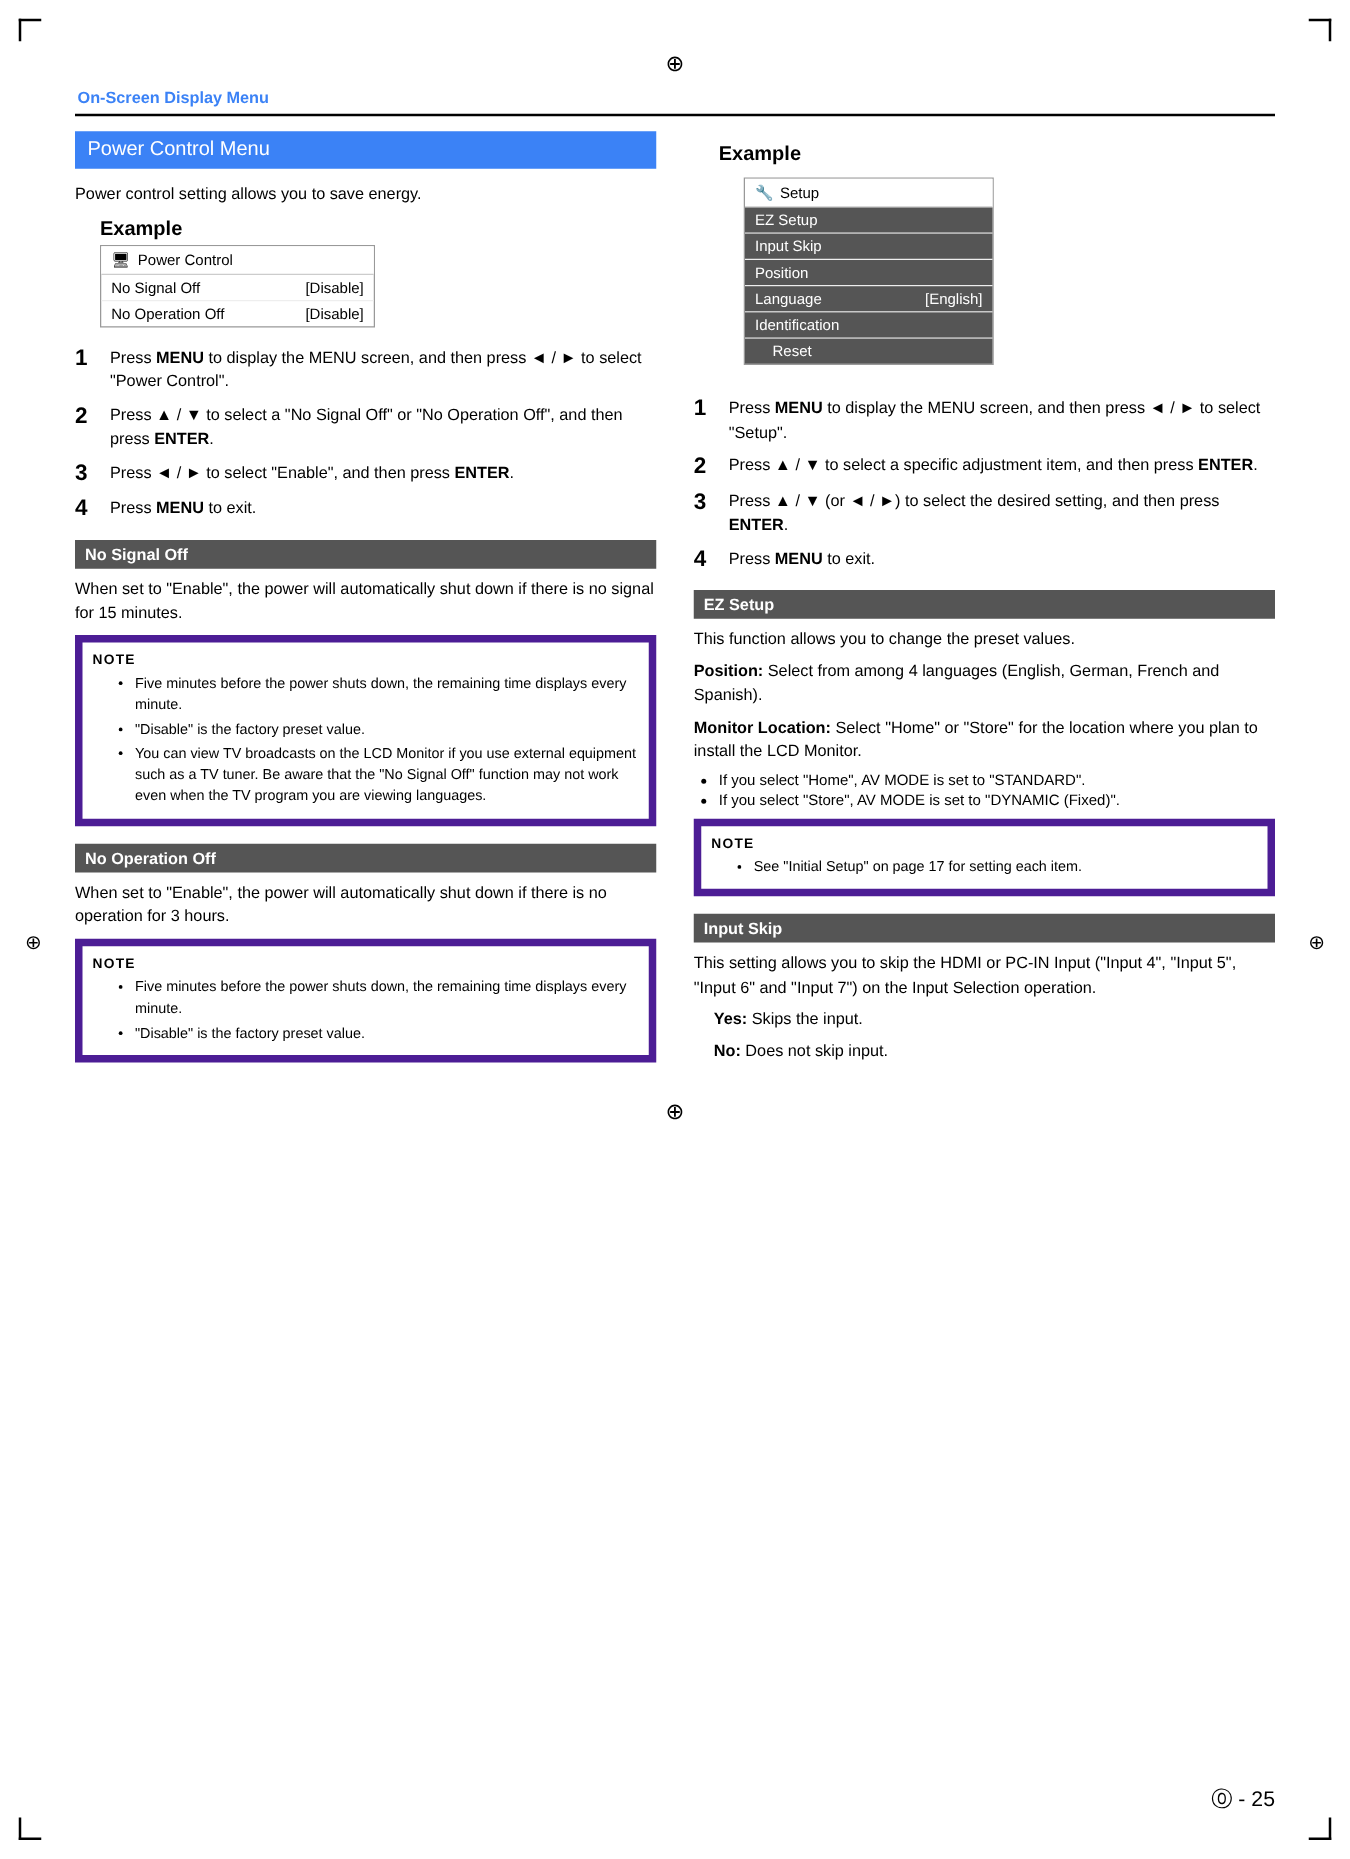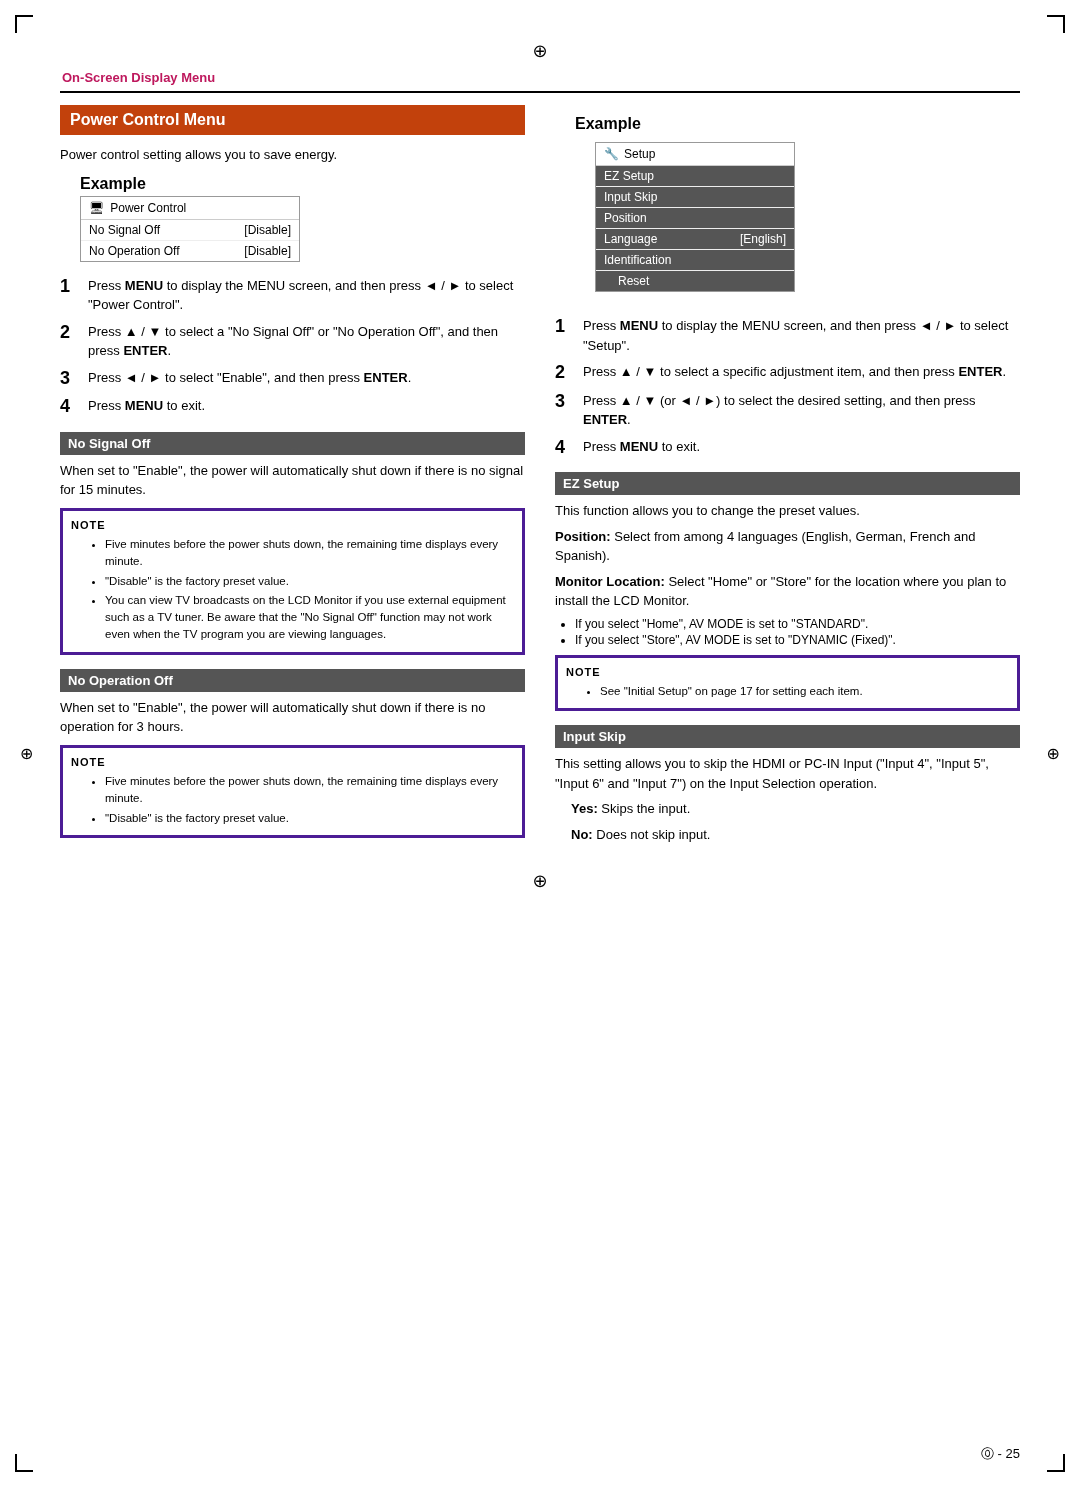--- a/index.html
+++ b/index.html
@@ -30,21 +30,21 @@
     
     .top-compass {
       text-align: center;
       font-size: 18px;
       margin-bottom: 8px;
     }
 
     .section-title-bar {
       font-size: 13px;
       font-weight: bold;
-      color: #be185d;
+      color: #3b82f6;
       margin-bottom: 6px;
       padding-left: 2px;
     }
 
     
     .main-hr {
       border: none;
       border-top: 2px solid #000;
       margin-bottom: 12px;
     }
@@ -54,24 +54,24 @@
       display: flex;
       gap: 30px;
       align-items: flex-start;
     }
 
     .col-left { flex: 1; }
     .col-right { flex: 1; }
 
     
     .section-header {
-      background: #c2410c;
+      background: #3b82f6;
       color: #fff;
       font-size: 16px;
-      font-weight: bold;
+      font-weight: normal;
       padding: 6px 10px;
       margin-bottom: 10px;
     }
 
     
     .sub-header {
       background: #555;
       color: #fff;
       font-size: 13px;
       font-weight: bold;
@@ -133,21 +133,21 @@
     .step-num {
       font-size: 18px;
       font-weight: bold;
       min-width: 20px;
       line-height: 1.2;
     }
     .step-text { flex: 1; }
 
     
     .note-box {
-      border: 3px solid #4c1d95;
+      border: 6px solid #4c1d95;
       padding: 6px 8px;
       margin: 8px 0;
       font-size: 11.5px;
       line-height: 1.5;
     }
     .note-label {
       font-weight: bold;
       font-size: 11px;
       margin-bottom: 3px;
       letter-spacing: 1px;
@@ -183,23 +183,23 @@
     }
     .setup-menu-row.highlighted {
       background: #555;
       color: #fff;
     }
     .setup-menu-row:last-child { border-bottom: none; padding-left: 22px; }
 
     
     .page-num {
       position: absolute;
-      bottom: 24px;
+      bottom: 36px;
       right: 60px;
-      font-size: 13px;
+      font-size: 17px;
     }
 
     
     .left-compass {
       position: absolute;
       left: 20px;
       top: 50%;
       font-size: 16px;
     }
     .right-compass {

